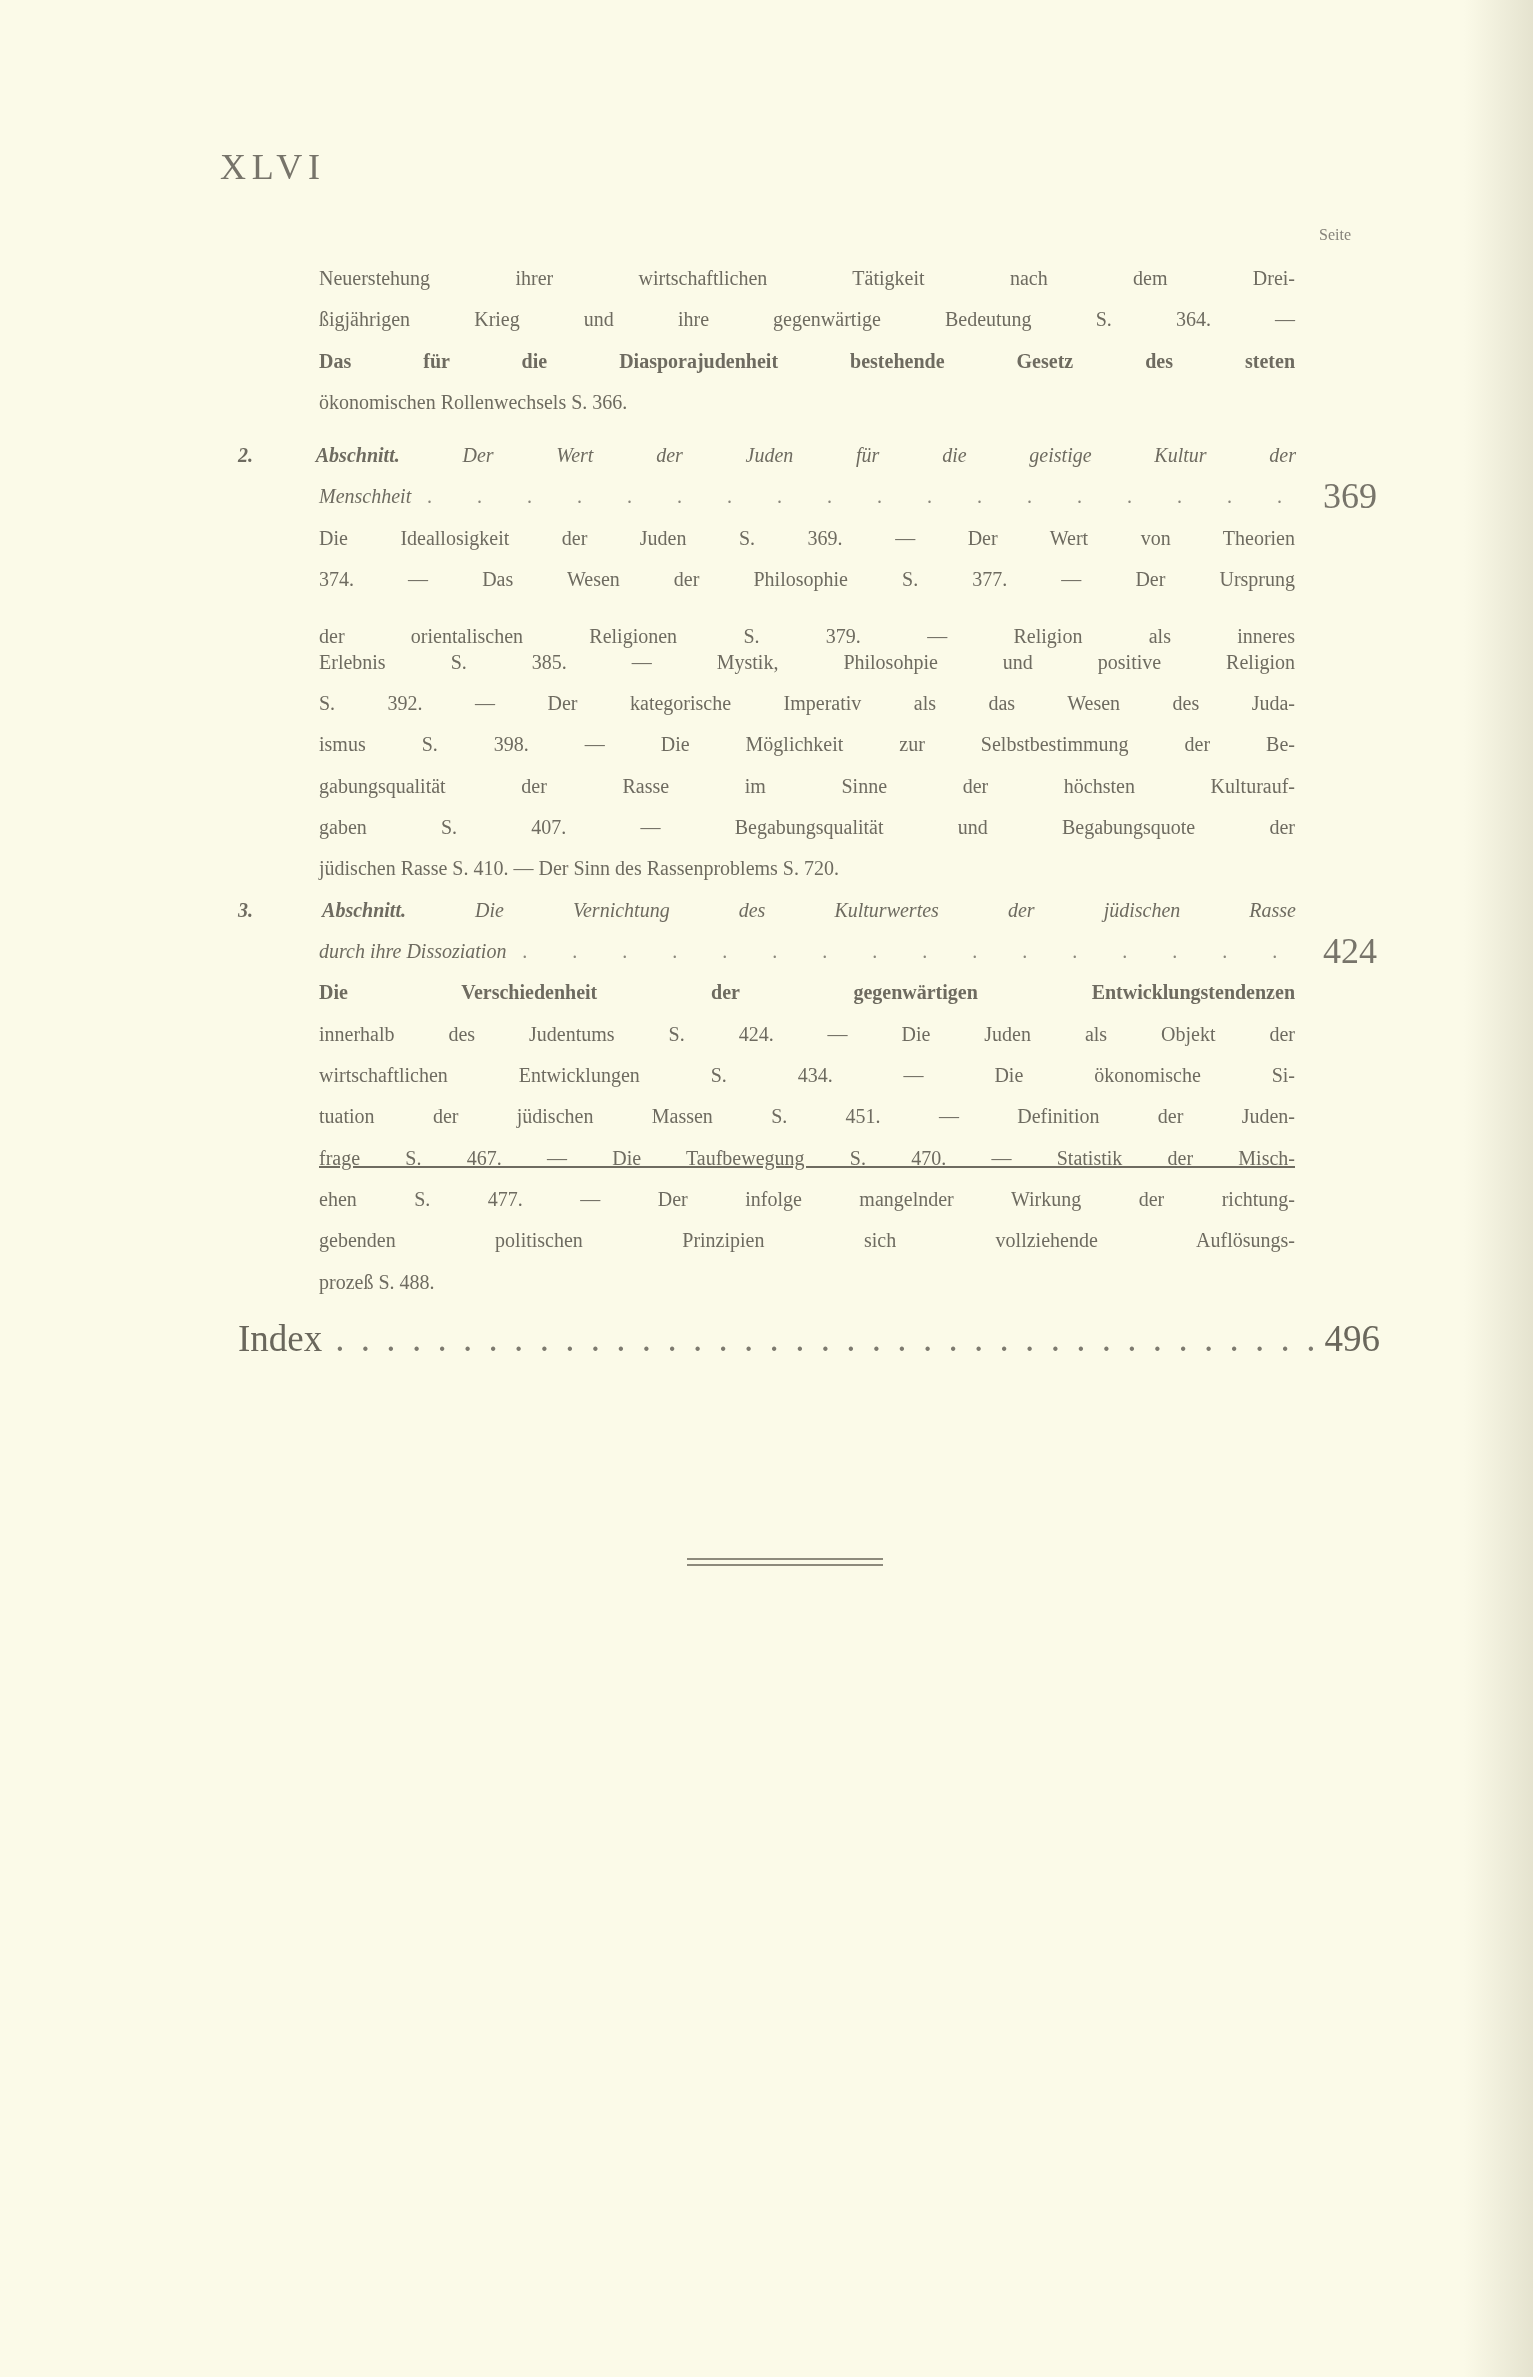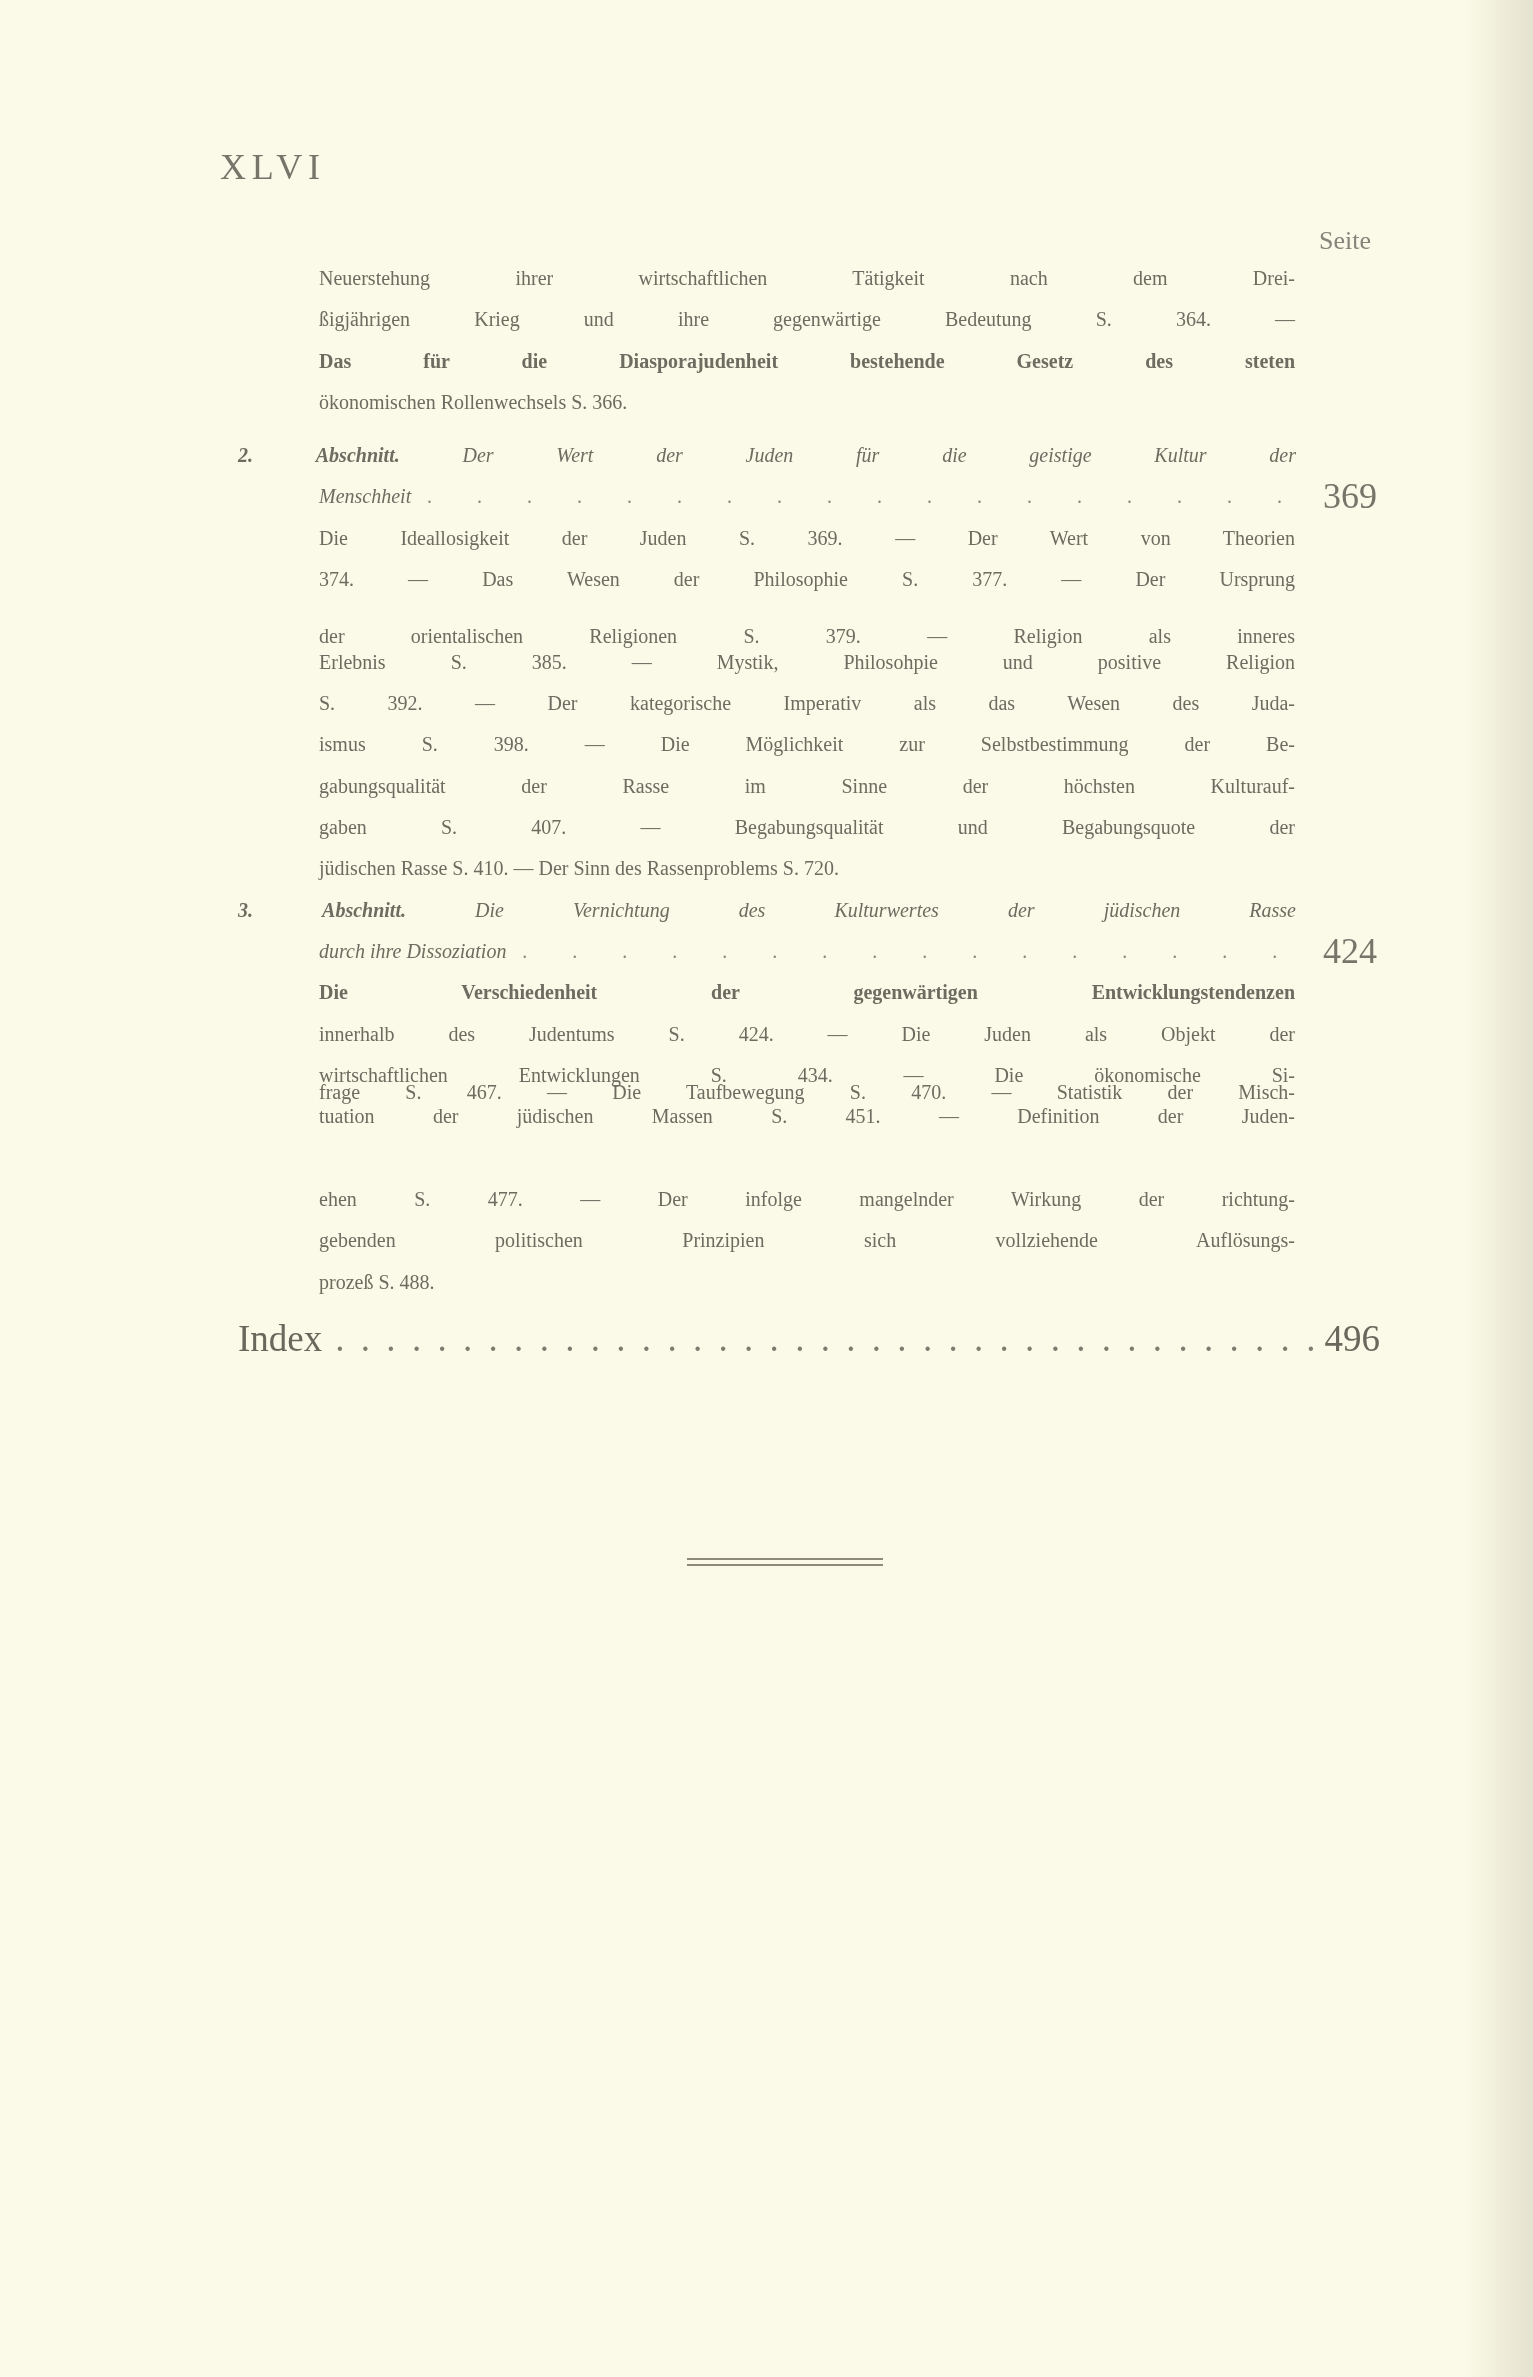--- a/index.html
+++ b/index.html
@@ -13,21 +13,21 @@
   .page-shade {
     position: absolute; top: 0; right: 0; width: 70px; height: 100%;
     background: linear-gradient(to right, rgba(240,238,215,0) 0%, rgba(226,224,204,0.9) 100%);
   }
   .page-number-roman {
     position: absolute; left: 220px; top: 146px;
     font-size: 36px; letter-spacing: 5.8px; color: #77746a;
   }
   .seite-label {
     position: absolute; left: 1319px; top: 226px;
-    font-size: 26px; color: #86837a;
+    font-size: 16px; color: #86837a;
   }
   .toc { position: absolute; left: 0; top: 0; width: 100%; }
   .line {
     position: absolute; left: 319px; width: 976px;
     font-size: 20px; line-height: 35px; height: 36px;
     white-space: nowrap; text-align: justify; text-align-last: justify;
     color: #6e6b60;
   }
   .line.last { text-align-last: left; }
   .line.heading-first { left: 238px; width: 1058px; font-style: italic; }
@@ -102,21 +102,21 @@
   <div class="line heading-cont" style="top:934px;">
     <span class="title-text">durch ihre Dissoziation</span>
     <span class="leader">. . . . . . . . . . . . . . . .</span>
   </div>
   <div class="page-ref" style="top:934px;">424</div>
 
   <div class="line bold" style="top:975px;">Die Verschiedenheit der gegenwärtigen Entwicklungstendenzen</div>
   <div class="line" style="top:1017px;">innerhalb des Judentums S. 424. — Die Juden als Objekt der</div>
   <div class="line" style="top:1058px;">wirtschaftlichen Entwicklungen S. 434. — Die ökonomische Si-</div>
   <div class="line" style="top:1099px;">tuation der jüdischen Massen S. 451. — Definition der Juden-</div>
-  <div class="line" style="top:1075px;">frage S. 467. — Die Taufbewegung S. 470. — Statistik der Misch-</div>
+  <div class="line" style="top:1141px;text-decoration:underline;">frage S. 467. — Die Taufbewegung S. 470. — Statistik der Misch-</div>
   <div class="line" style="top:1182px;">ehen S. 477. — Der infolge mangelnder Wirkung der richtung-</div>
   <div class="line" style="top:1223px;">gebenden politischen Prinzipien sich vollziehende Auflösungs-</div>
   <div class="line last" style="top:1265px;">prozeß S. 488.</div>
 
   <div class="index-row">
     <span>Index</span>
     <span class="leader">........................................</span>
     <span>496</span>
   </div>
 </div>

